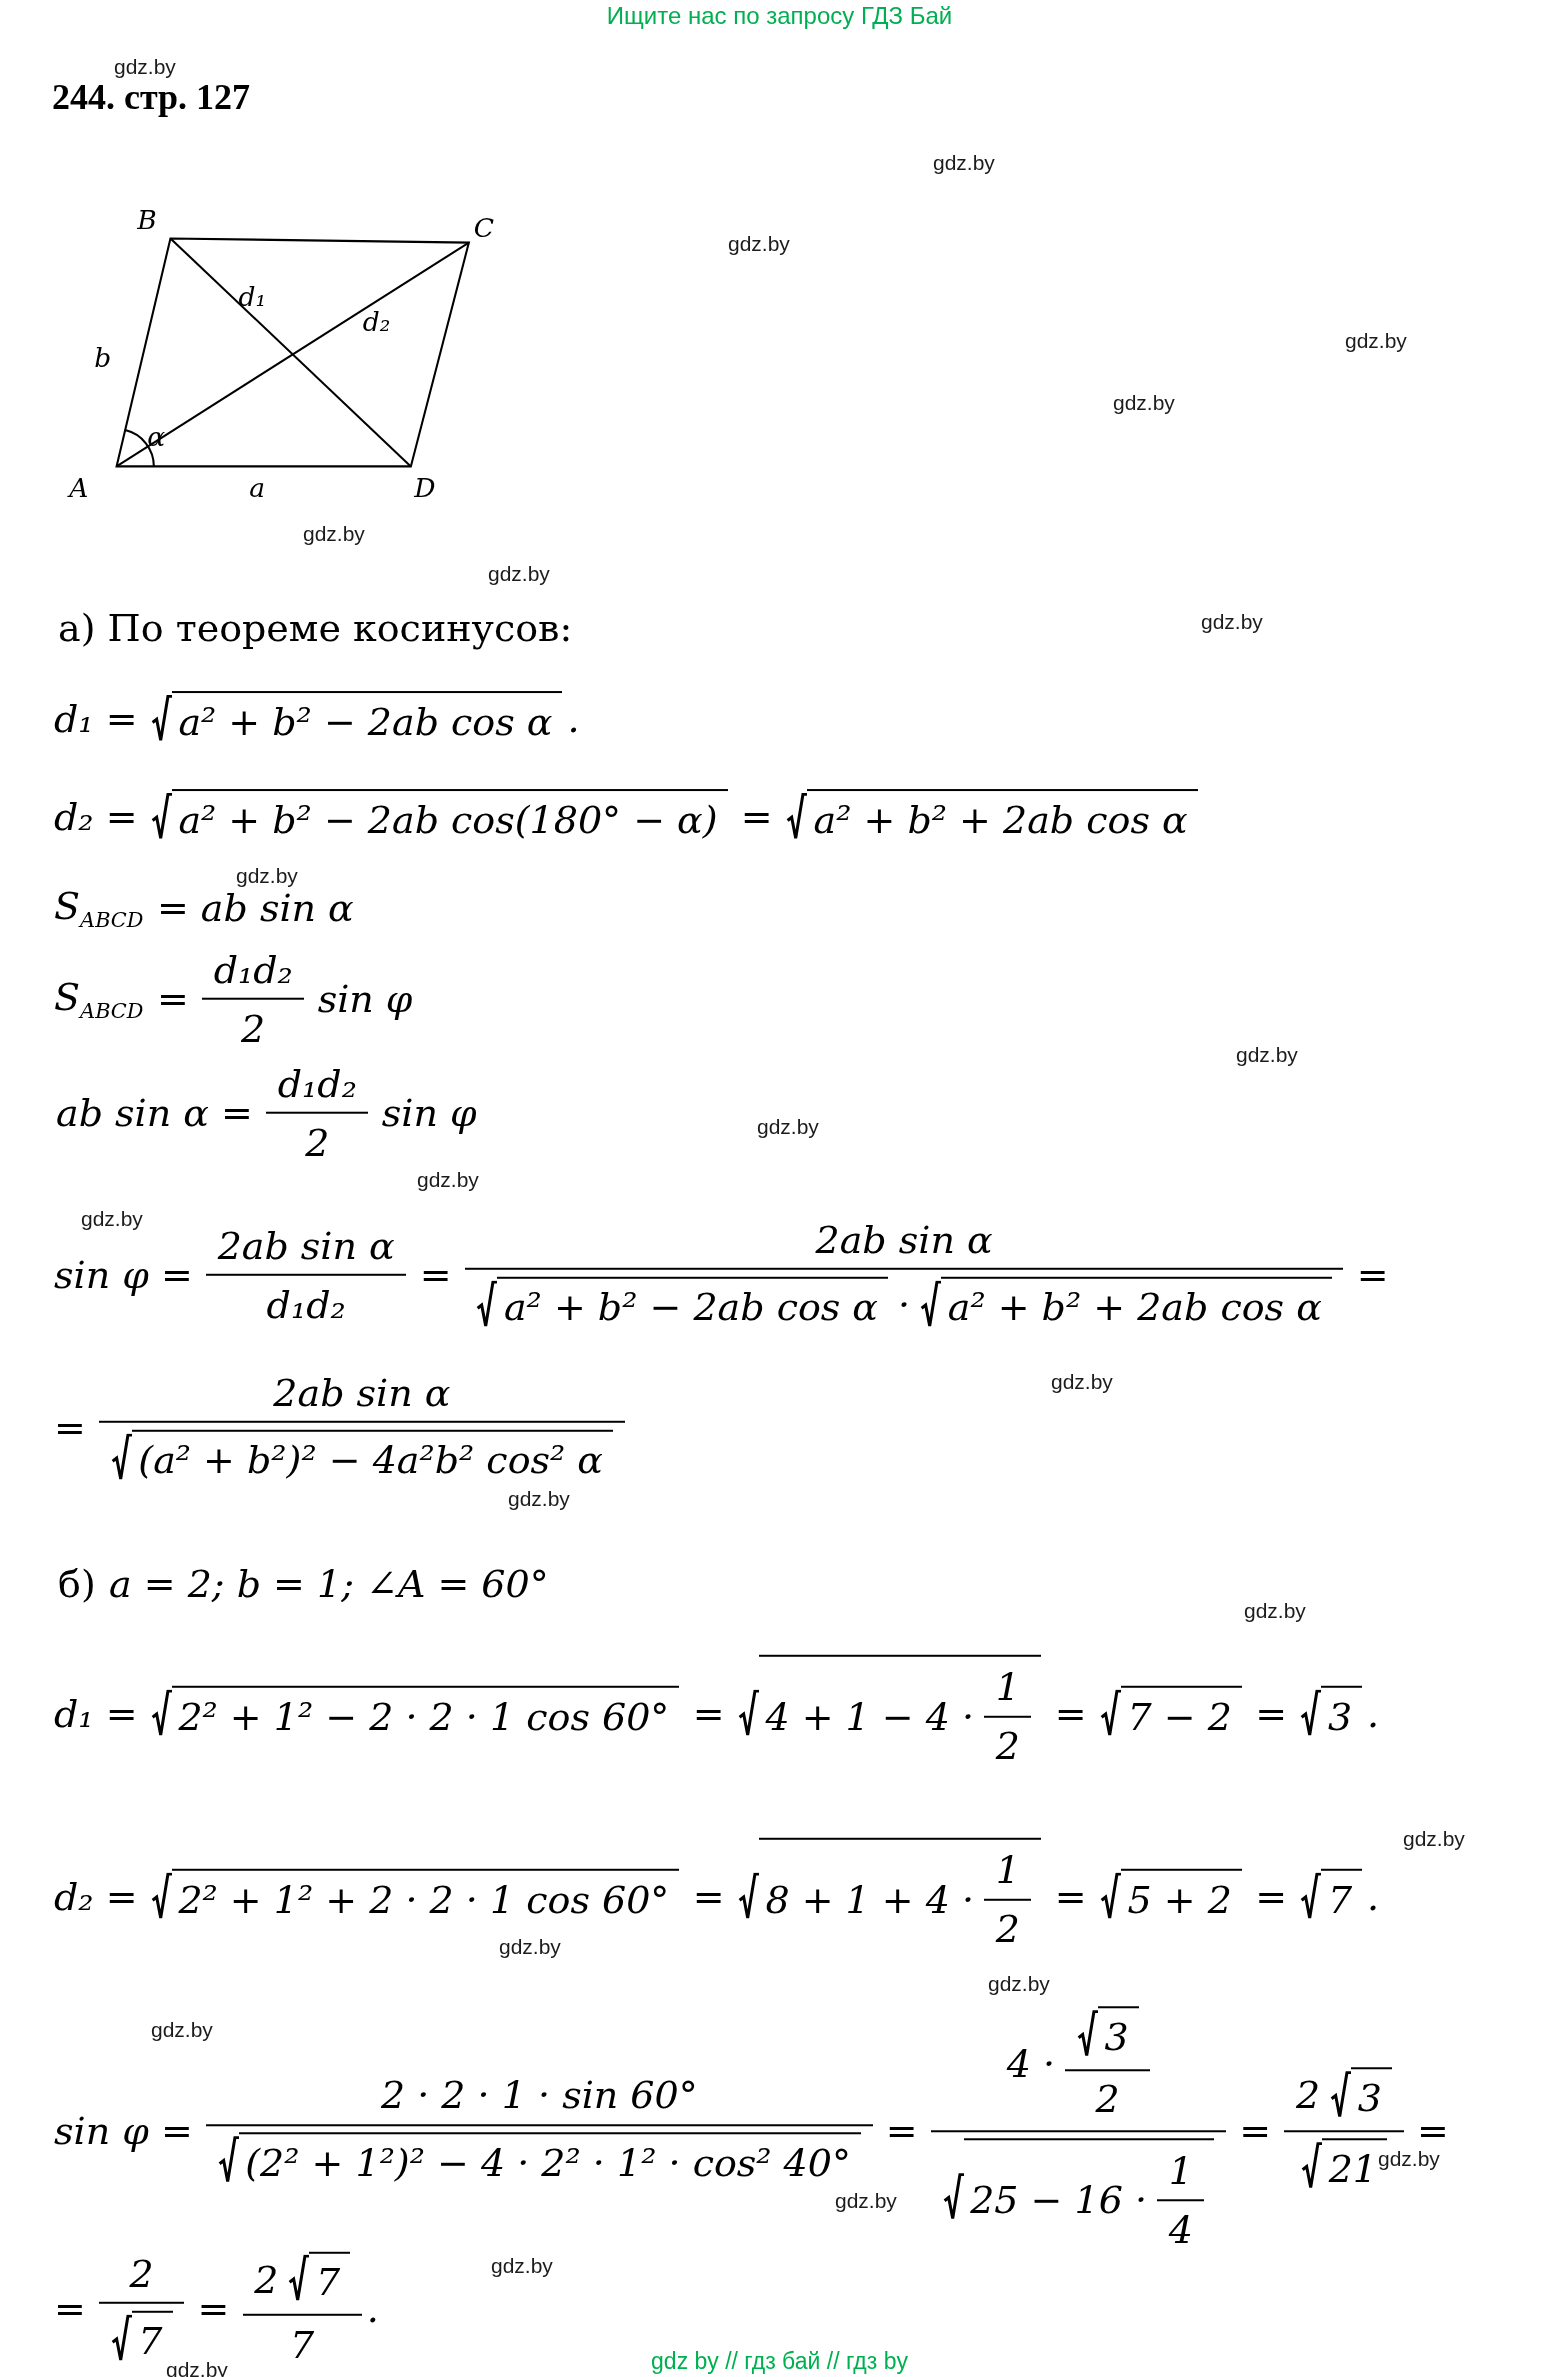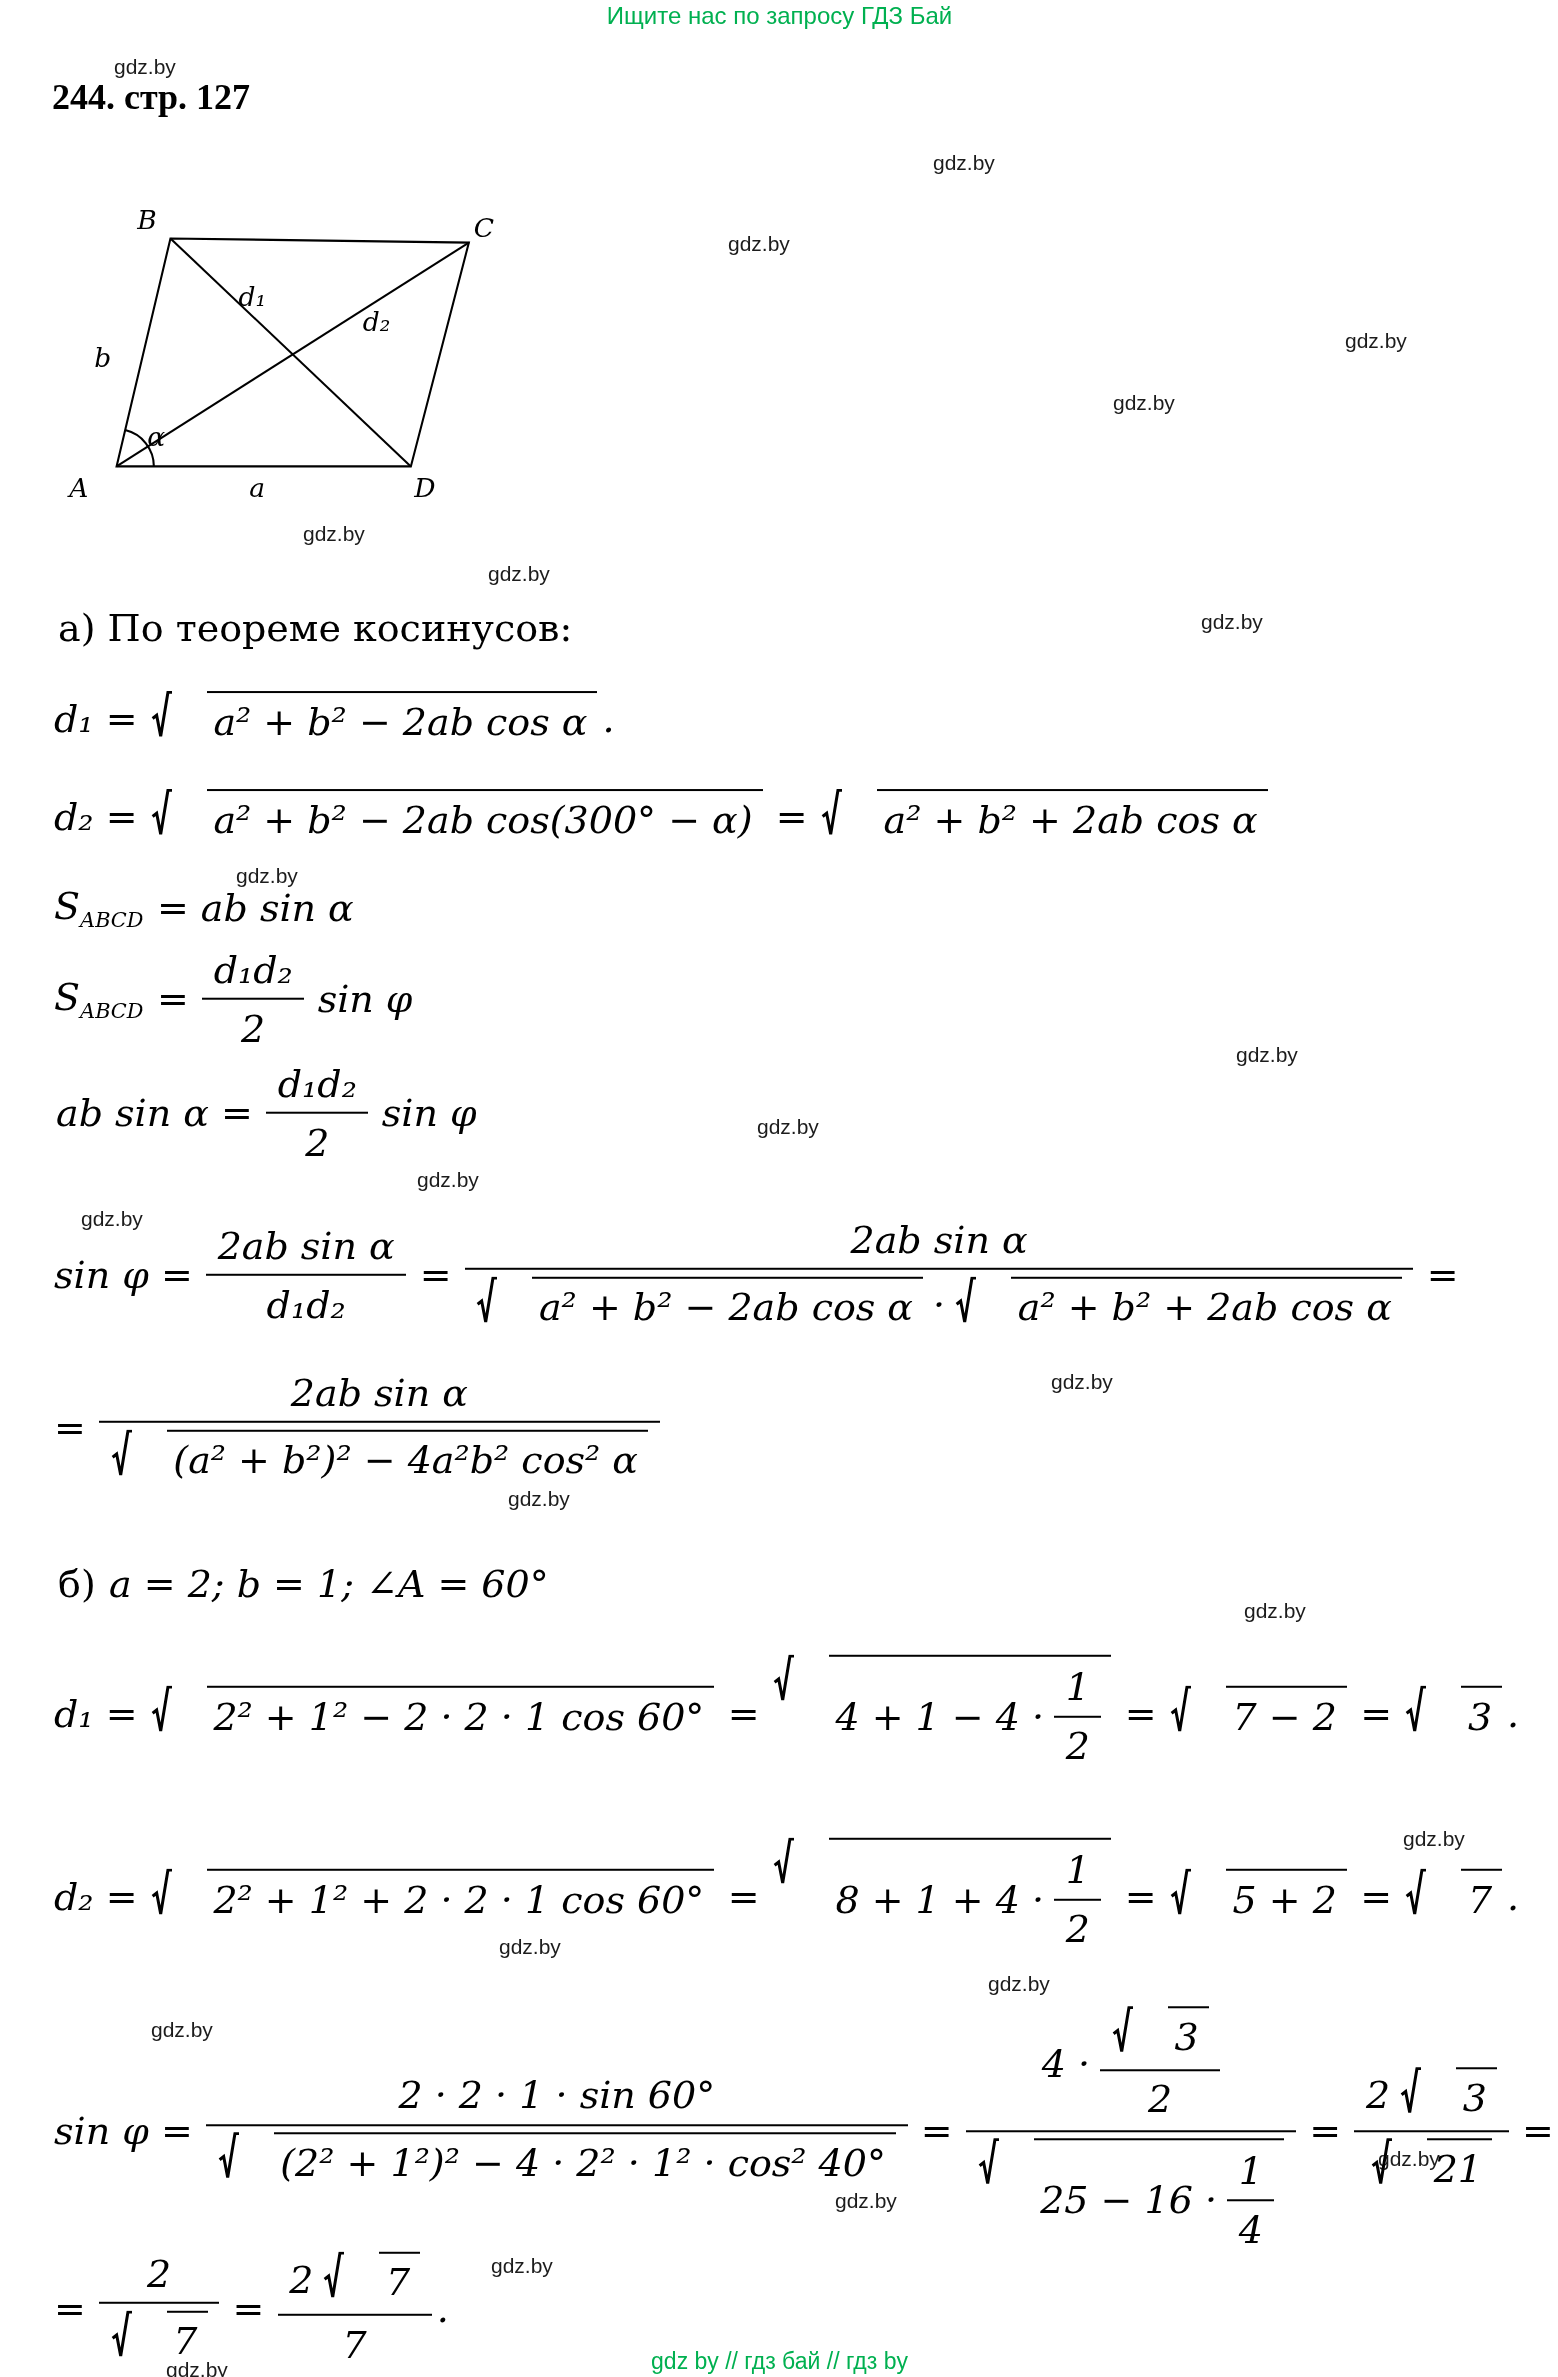--- a/index.html
+++ b/index.html
@@ -52,21 +52,21 @@
   sub { font-size: 0.55em; text-align: right; }
   .frac { display: inline-flex; flex-direction: column; }
   .frac > .num {
     display: flex; justify-content: center; align-items: center; gap: 10px;
     padding: 1.7px 11.6px 6.6px; border-bottom: 2.5px solid #000;
   }
   .frac > .den {
     display: flex; justify-content: center; align-items: center; gap: 10px;
     padding: 6.6px 11.6px 1.7px;
   }
-  .sqrt { display: inline-flex; align-items: flex-start; gap: 35px; }
+  .sqrt { display: inline-flex; align-items: center; }
   .rs { width: 21px; flex: none; }
   .rs svg { display: block; width: 100%; height: 100%; }
   .rc {
     display: flex; align-items: center; gap: 10px;
     border-top: 2.5px solid #000;
     padding: 6.6px 10px 3.3px 6.6px;
   }
   .hug { gap: 3.3px; }
 </style>
 </head>
@@ -140,21 +140,21 @@
 
 <div class="mline" style="left:54px;top:817px">
   <span>d₂ =</span>
   <span class="sqrt">
     <span class="rs">
         <svg viewBox="0 0 26 60" preserveAspectRatio="none">
           <path d="M2 34 L7 30 L12 56 L21 1.5 L26 1.5" fill="none" stroke="#000" stroke-width="3" vector-effect="non-scaling-stroke"></path>
         </svg>
       </span>
     <span class="rc">
-        <span>a² + b² − 2ab cos(300° − α)</span>
+        <span>a² + b² − 2ab cos(180° − α)</span>
       </span>
   </span>
   <span>=</span>
   <span class="sqrt">
     <span class="rs">
         <svg viewBox="0 0 26 60" preserveAspectRatio="none">
           <path d="M2 34 L7 30 L12 56 L21 1.5 L26 1.5" fill="none" stroke="#000" stroke-width="3" vector-effect="non-scaling-stroke"></path>
         </svg>
       </span>
     <span class="rc">

